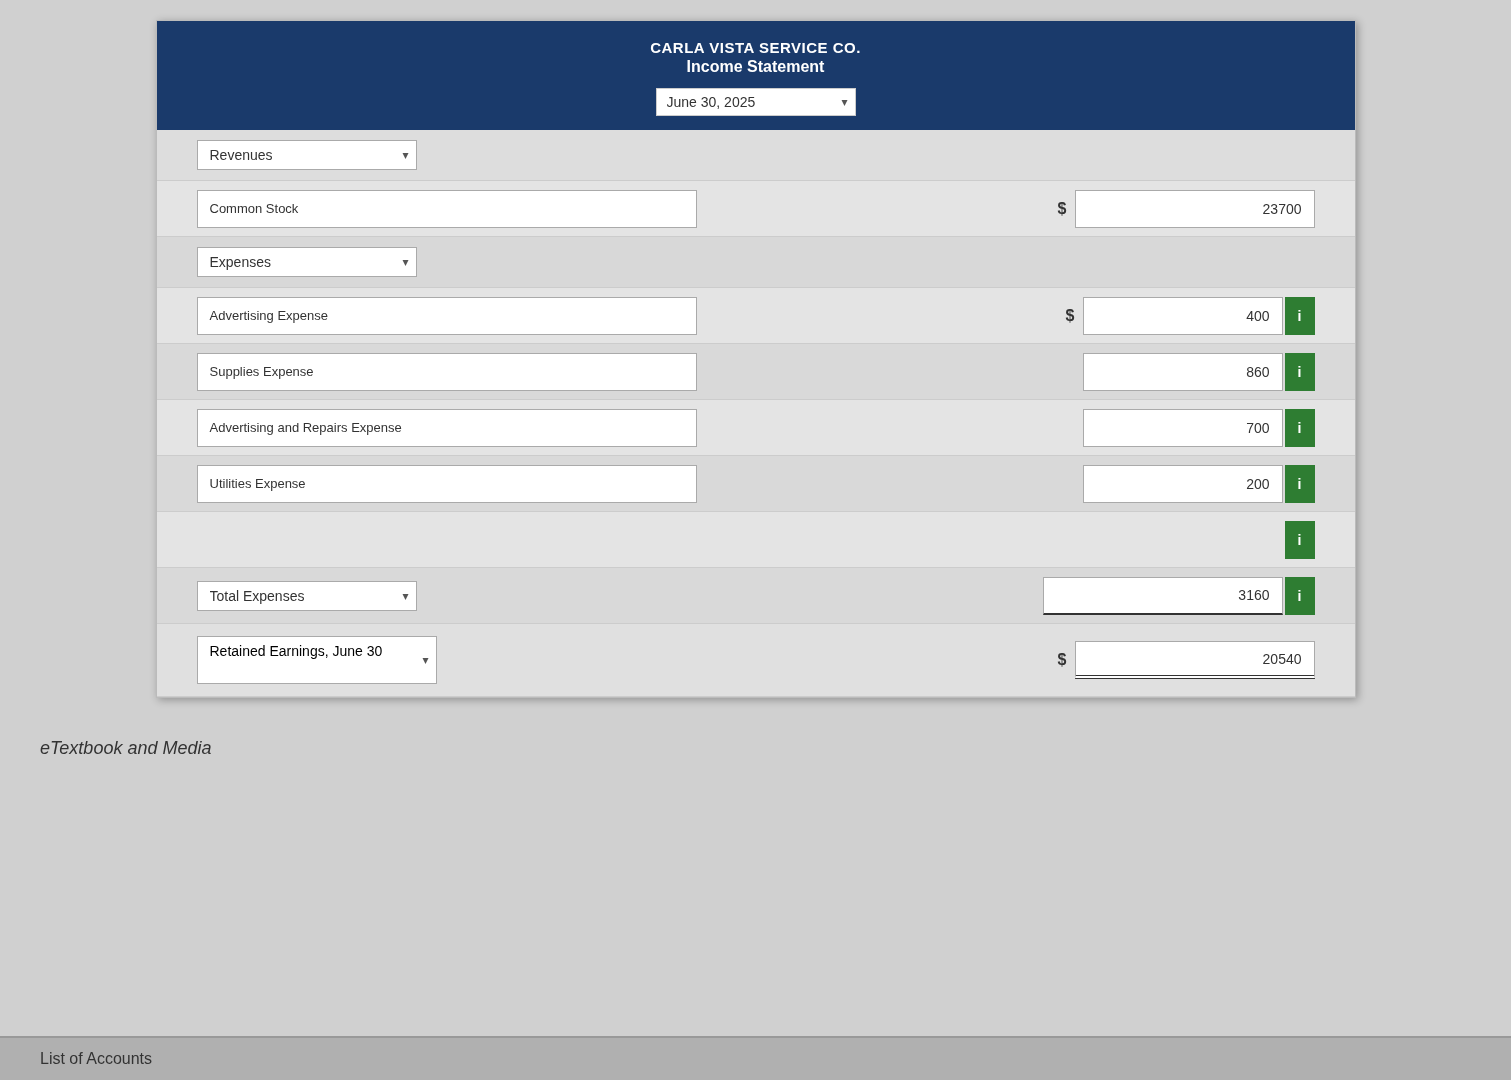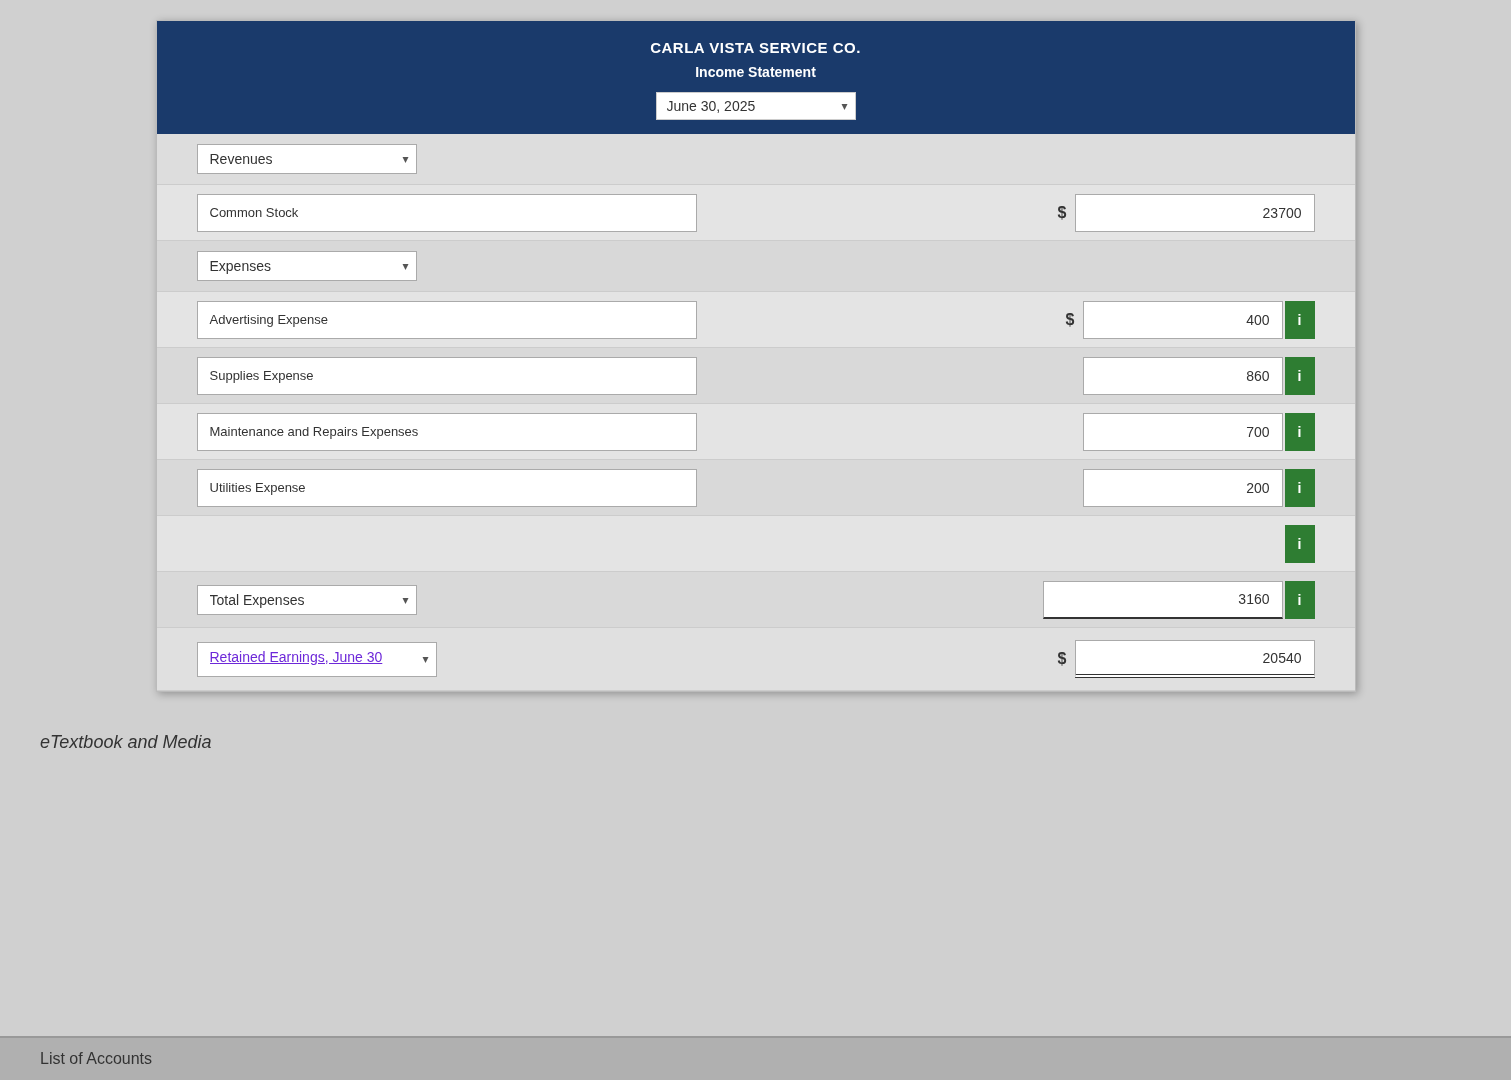--- a/index.html
+++ b/index.html
@@ -36,23 +36,23 @@
       padding: 18px 20px 14px;
     }
 
     .card-header .company-name {
       font-size: 15px;
       font-weight: bold;
       letter-spacing: 0.5px;
     }
 
     .card-header .statement-title {
-      font-size: 14px;
+      font-size: 16px;
       font-weight: bold;
-      margin-top: 8px;
+      margin-top: 2px;
     }
 
     .date-selector-row {
       margin-top: 12px;
       display: flex;
       justify-content: center;
     }
 
     .date-select {
       background: white;
@@ -218,28 +218,27 @@
       top: 50%;
       transform: translateY(-50%);
       pointer-events: none;
       color: #555;
       font-size: 12px;
     }
 
     .retained-select {
       background: white;
       border: 1px solid #aaa;
-      padding: 6px 30px 11px 12px;
-      font-size: 14px;
-      color: #6d28d9;
+      padding: 6px 30px 24px 12px;
+      font-size: 14px;
+      color: #000000;
       appearance: none;
       -webkit-appearance: none;
       cursor: pointer;
       min-width: 240px;
-      text-decoration: underline;
     }
 
     .footer-area {
       padding: 20px 40px 10px;
       background: #d0d0d0;
     }
 
     .etextbook-text {
       font-size: 18px;
       color: #333;
@@ -325,21 +324,21 @@
       <div class="entry-row shaded">
         <div class="label-field">Supplies Expense</div>
         <div class="spacer"></div>
         <div class="right-section">
           <div class="value-field">860</div>
           <button class="info-btn">i</button>
         </div>
       </div>
 
       <div class="entry-row">
-        <div class="label-field">Maintenance and Repairs Expenses</div>
+        <div class="label-field">Advertising and Repairs Expense</div>
         <div class="spacer"></div>
         <div class="right-section">
           <div class="value-field">700</div>
           <button class="info-btn">i</button>
         </div>
       </div>
 
       <div class="entry-row shaded">
         <div class="label-field">Utilities Expense</div>
         <div class="spacer"></div>

